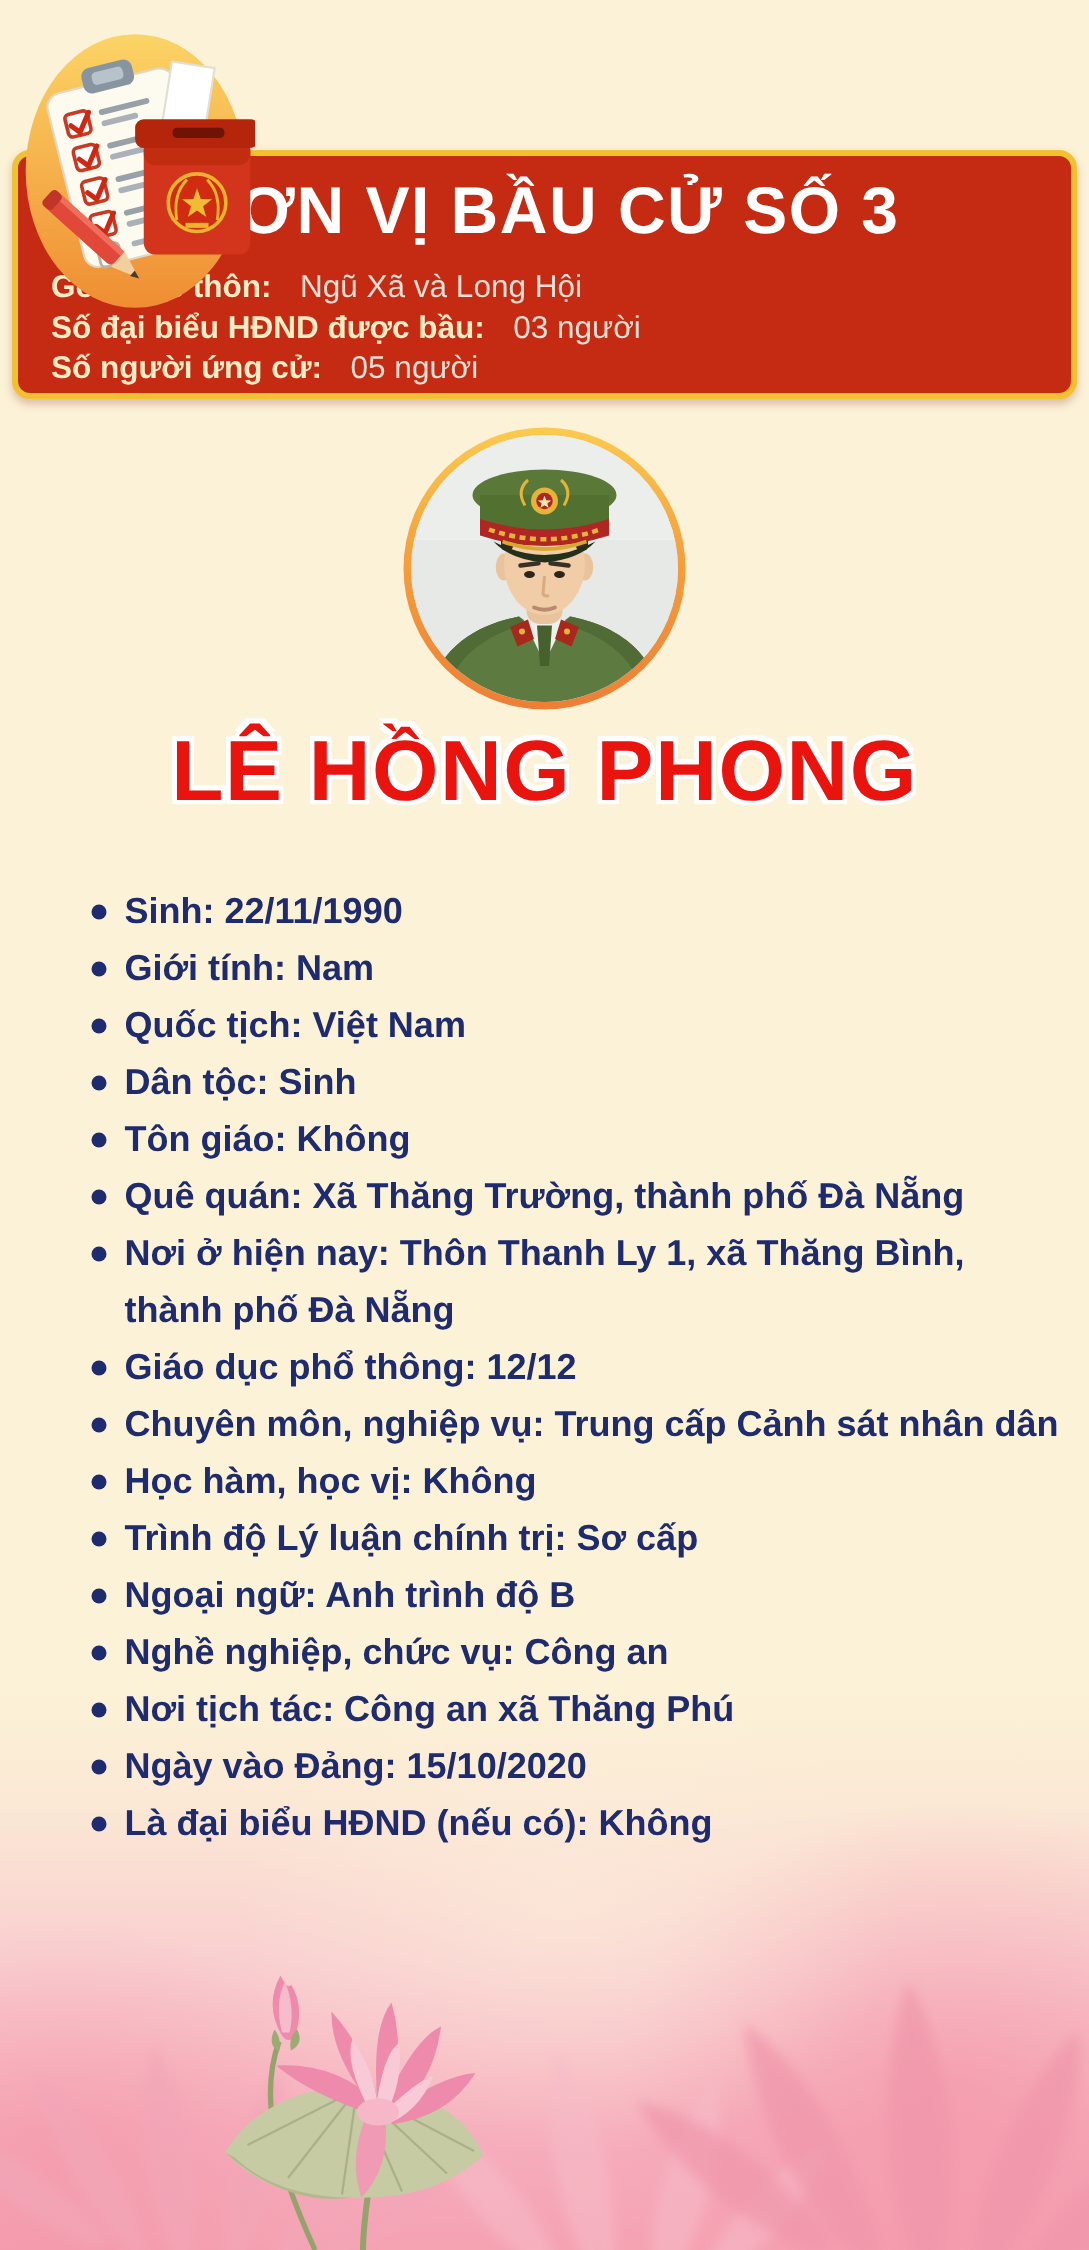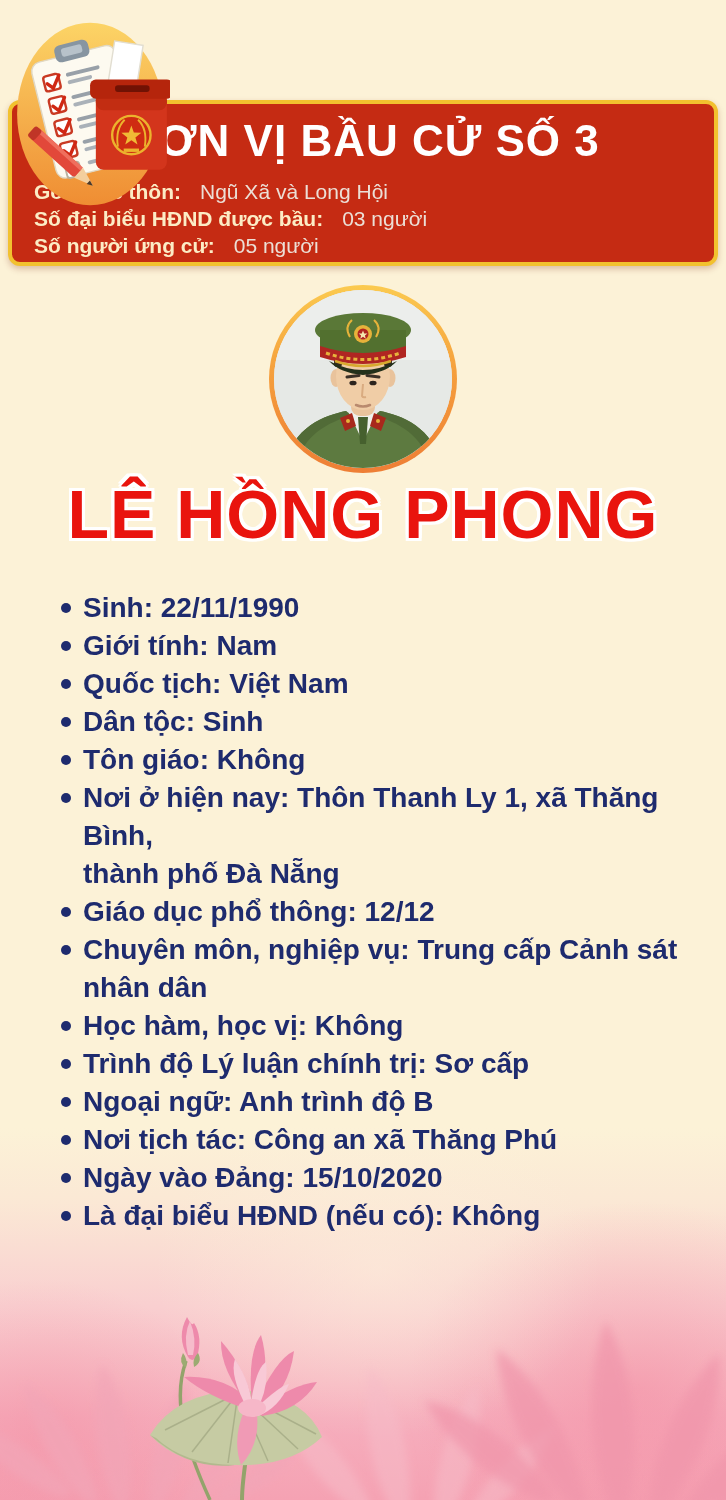--- a/index.html
+++ b/index.html
@@ -19,27 +19,27 @@
   
   .header-icon{position:absolute;left:14px;top:18px;width:156px;height:192px;z-index:2;}
 
   
   .photo-ring{position:absolute;left:269px;top:285px;width:178px;height:178px;padding:5px;
     border-radius:50%;background:linear-gradient(180deg,#fbca50 0%,#f5a03d 45%,#ee7e35 100%);z-index:2;}
   .photo{width:178px;height:178px;border-radius:50%;overflow:hidden;background:#e6e9e6;}
 
   
   .candidate-name{position:absolute;left:0;top:478px;width:726px;margin:0;text-align:center;
-    font-size:68px;line-height:72px;font-weight:800;letter-spacing:1px;color:#e9140e;z-index:2;
+    font-size:57px;line-height:72px;font-weight:800;letter-spacing:1px;color:#e9140e;z-index:2;
     text-shadow:-3px -3px 0 #fff,3px -3px 0 #fff,-3px 3px 0 #fff,3px 3px 0 #fff,
                  0 -3px 0 #fff,0 3px 0 #fff,-3px 0 0 #fff,3px 0 0 #fff;}
 
   
   .details{position:absolute;left:60px;top:589px;width:650px;margin:0;padding:0;list-style:none;z-index:2;}
-  .details li{position:relative;padding-left:23px;font-size:28px;font-weight:bold;
+  .details li{position:relative;padding-left:23px;font-size:24px;font-weight:bold;
     color:#1e2b6e;line-height:38px;}
   .details li::before{content:'';position:absolute;left:1px;top:14px;width:10px;height:10px;
     border-radius:50%;background:#1e2b6e;}
   .details li span{white-space:pre-line;}
 
   
   .footer{position:absolute;left:0;bottom:0;width:726px;height:372px;z-index:0;
     background:
       radial-gradient(ellipse 320px 240px at 52% 38%, rgba(253,240,220,.55), rgba(253,240,220,0) 70%),
       radial-gradient(ellipse 260px 220px at 6% 82%, rgba(242,130,152,.35), rgba(242,130,152,0) 70%),
@@ -186,27 +186,29 @@
   </div>
 
   <h2 class="candidate-name">LÊ HỒNG PHONG</h2>
 
   <ul class="details">
     <li><span>Sinh: 22/11/1990</span></li>
     <li><span>Giới tính: Nam</span></li>
     <li><span>Quốc tịch: Việt Nam</span></li>
     <li><span>Dân tộc: Sinh</span></li>
     <li><span>Tôn giáo: Không</span></li>
+    <li><span>Quê quán: Xã Thăng Trường, thành phố Đà Nẵng</span></li>
     <li><span>Nơi ở hiện nay: Thôn Thanh Ly 1, xã Thăng Bình,
 thành phố Đà Nẵng</span></li>
     <li><span>Giáo dục phổ thông: 12/12</span></li>
     <li><span>Chuyên môn, nghiệp vụ: Trung cấp Cảnh sát nhân dân</span></li>
     <li><span>Học hàm, học vị: Không</span></li>
     <li><span>Trình độ Lý luận chính trị: Sơ cấp</span></li>
     <li><span>Ngoại ngữ: Anh trình độ B</span></li>
+    <li><span>Nghề nghiệp, chức vụ: Công an</span></li>
     <li><span>Nơi tịch tác: Công an xã Thăng Phú</span></li>
     <li><span>Ngày vào Đảng: 15/10/2020</span></li>
     <li><span>Là đại biểu HĐND (nếu có): Không</span></li>
   </ul>
 
   <div class="footer">
     <svg class="lotus-silhouettes" viewBox="0 0 726 360" xmlns="http://www.w3.org/2000/svg">
       <defs>
         <filter id="soft" x="-30%" y="-30%" width="160%" height="160%">
             <feGaussianBlur stdDeviation="4"></feGaussianBlur>

